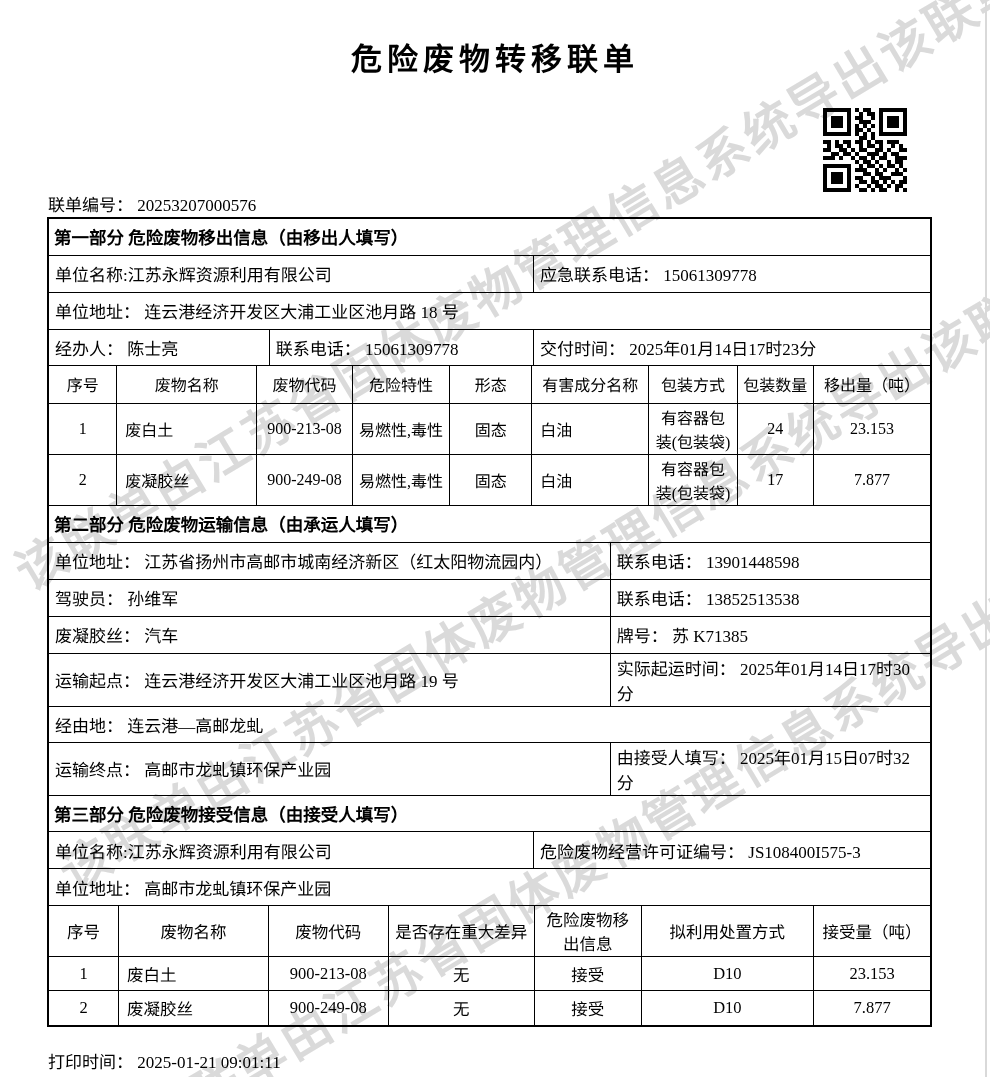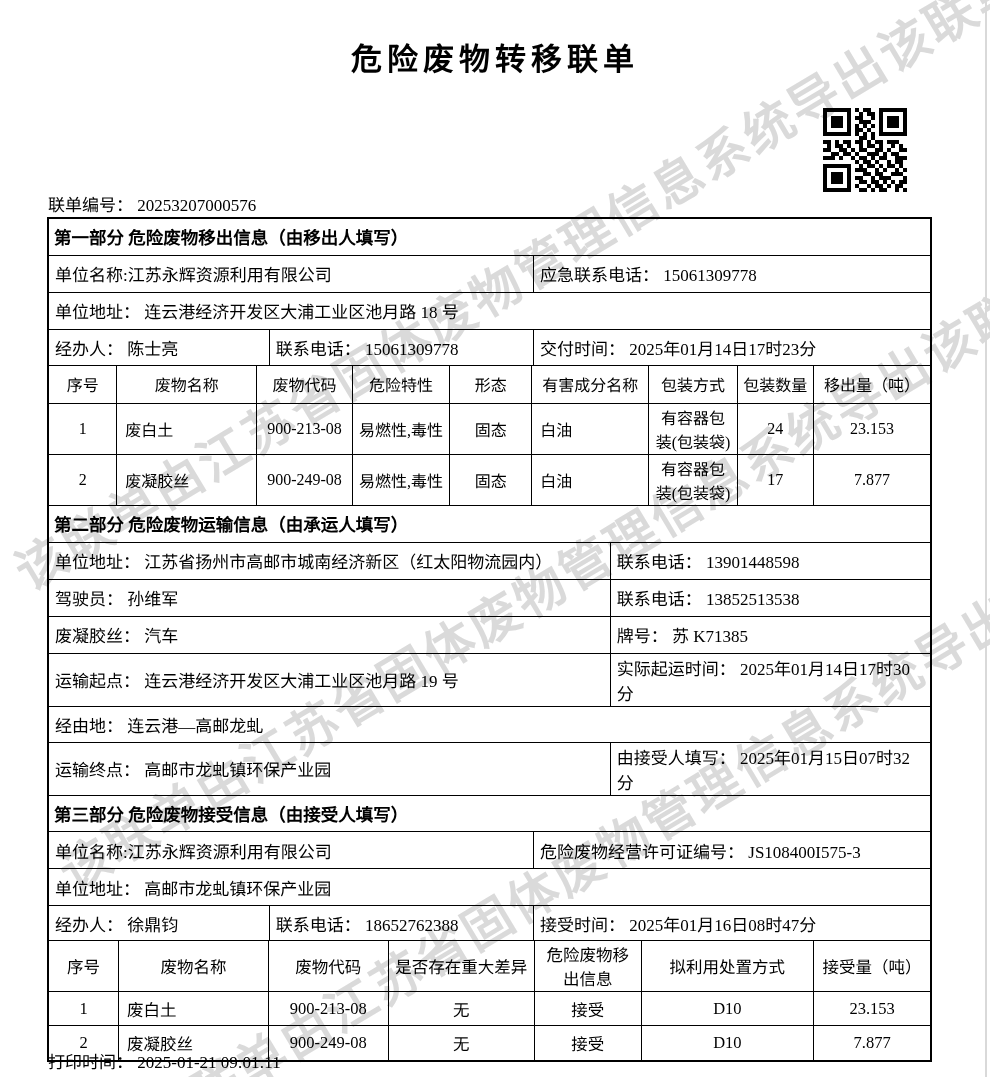--- a/index.html
+++ b/index.html
@@ -413,25 +413,20 @@
             <tr class="sec" style="height:36px">
               <td colspan="3">第三部分 危险废物接受信息（由接受人填写）</td>
             </tr>
         <tr style="height:37px">
           <td class="lbl" colspan="2">单位名称:江苏永辉资源利用有限公司</td>
           <td class="lbl">危险废物经营许可证编号： JS108400I575-3</td>
         </tr>
         <tr style="height:37px">
               <td class="lbl" colspan="3">单位地址： 高邮市龙虬镇环保产业园</td>
             </tr>
-        <tr style="height:35px">
-          <td class="lbl">经办人： 徐鼎钧</td>
-          <td class="lbl">联系电话： 18652762388</td>
-          <td class="lbl">接受时间： 2025年01月16日08时47分</td>
-        </tr>
       </tbody>
         </table>
 
       <table class="t-recv">
         <colgroup>
           <col style="width:7.9%">
             <col style="width:17.0%">
             <col style="width:13.6%">
             <col style="width:16.6%">
           <col style="width:12.1%">

